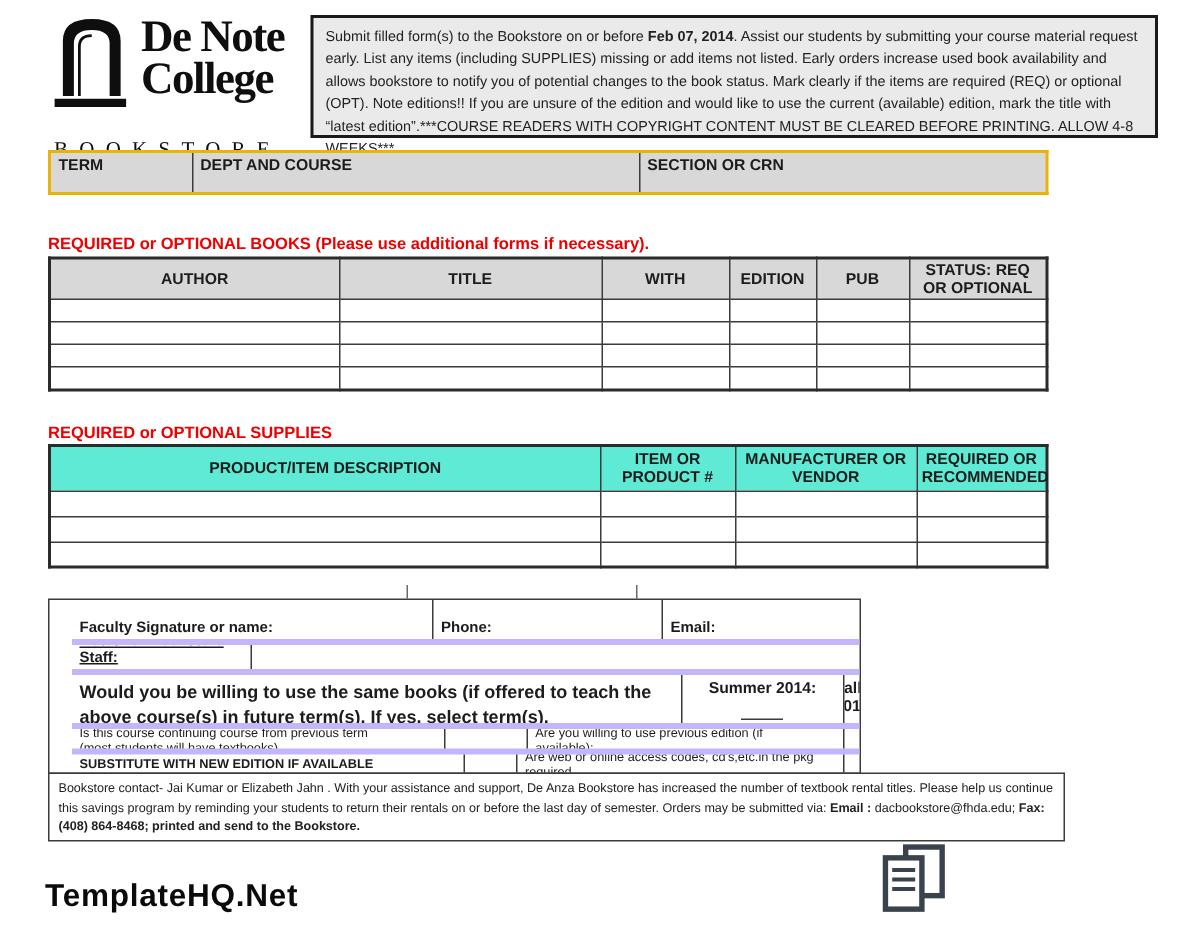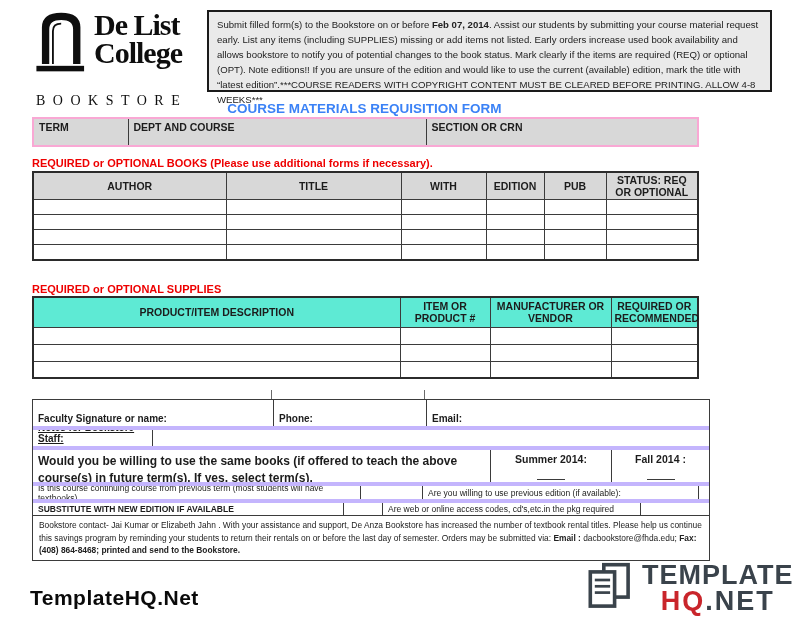--- a/index.html
+++ b/index.html
@@ -20,21 +20,21 @@
                   font-size: 9.6px; line-height: 1.57; color: #222; }
 
   
   .form-title { position: absolute; left: 32px; top: 101px; width: 665px; text-align: center;
                 color: #3b82f6; font-size: 13.5px; font-weight: bold; }
 
   
   table { border-collapse: collapse; table-layout: fixed; }
   td, th { border: 1px solid #3b3b3b; }
 
-  .term-table { position: absolute; left: 32px; top: 117px; width: 665px; border: 2px solid #f9a8d4; }
+  .term-table { position: absolute; left: 32px; top: 100px; width: 665px; border: 2px solid #eab308; }
   .term-table td { background: #d8d8d8; height: 28px; vertical-align: top;
                    padding: 2px 5px; font-size: 10.5px; font-weight: bold; }
 
   .section-heading { position: absolute; left: 32px; color: #ee0000; font-size: 11px; font-weight: bold; }
   .books-heading { top: 157px; }
   .supplies-heading { top: 283px; }
 
   .books-table { position: absolute; left: 32px; top: 171px; width: 665px; border: 2px solid #2b2b2b; }
   .books-table th { background: #d8d8d8; font-size: 10.5px; font-weight: bold;
                     text-align: center; vertical-align: middle; height: 24px; padding: 1px 3px; }
@@ -42,21 +42,21 @@
 
   .supplies-table { position: absolute; left: 32px; top: 296px; width: 665px; border: 2px solid #2b2b2b; }
   .supplies-table th { background: #5eead4; font-size: 10.5px; font-weight: bold;
                        text-align: center; vertical-align: middle; height: 30px; padding: 1px 3px; }
   .supplies-table tbody td { height: 17px; background: #fff; }
 
   
   .tick { position: absolute; width: 1px; height: 9px; background: #6a6a6a; top: 390px; }
   .tick-1 { left: 271px; } .tick-2 { left: 424px; }
 
-  .bblock { position: absolute; left: 32px; top: 399px; width: 678px; border: 1px solid #3b3b3b; }
+  .bblock { position: absolute; left: 32px; top: 399px; width: 542px; border: 1px solid #3b3b3b; padding-left: 15px; }
   .brow { display: flex; }
   .brow + .brow { border-top: 4px solid #c4b5fd; }
   .bcell { padding: 2px 5px; overflow: hidden; }
   .bl { border-left: 1px solid #3b3b3b; }
   .rowA { height: 26px; }
   .rowA .bcell { display: flex; align-items: flex-end; font-size: 10px; font-weight: bold; }
   .rowB { height: 20px; }
   .rowB .bcell { font-size: 10px; font-weight: bold; display: flex; align-items: flex-end; }
   .u { text-decoration: underline; }
   .rowC { height: 36px; }
@@ -85,21 +85,21 @@
 <body>
 
 <div class="logo">
   <div class="logo-top">
     <svg class="arch" viewBox="0 0 58 72" xmlns="http://www.w3.org/2000/svg">
       <path d="M6,60 L6,20 Q6,4 27,4 Q48,4 48,20 L48,60 L40,60 L40,22 Q40,12 27,12 Q14,12 14,22 L14,60 Z" fill="#0e0e0e"></path>
       <path d="M18,60 L18,24 Q18,16 27,16" fill="none" stroke="#0e0e0e" stroke-width="2"></path>
       <rect x="0" y="62" width="52" height="6" fill="#0e0e0e"></rect>
     </svg>
     <div class="logo-name">
-      <div>De List</div>
+      <div>De Note</div>
       <div>College</div>
     </div>
   </div>
   <div class="bookstore">BOOKSTORE</div>
 </div>
 
 <div class="instructions"><span>Submit filled form(s) to the Bookstore on or before </span><span style="font-weight: bold;">Feb 07, 2014</span><span>. Assist our students by submitting your course material request early. List any items (including SUPPLIES) missing or add items not listed. Early orders increase used book availability and allows bookstore to notify you of potential changes to the book status. Mark clearly if the items are required (REQ) or optional (OPT). Note editions!! If you are unsure of the edition and would like to use the current (available) edition, mark the title with “latest edition”.***COURSE READERS WITH COPYRIGHT CONTENT MUST BE CLEARED BEFORE PRINTING. ALLOW 4-8 WEEKS***</span></div>
 
 <div class="form-title">COURSE MATERIALS REQUISITION FORM</div>
 
@@ -269,19 +269,13 @@
 <div class="watermark">TemplateHQ.Net</div>
 
 <div class="hq-logo">
   <svg class="hq-icon" viewBox="0 0 60 60" xmlns="http://www.w3.org/2000/svg">
     <rect x="22" y="3" width="27" height="36" fill="#ffffff" stroke="#3a434b" stroke-width="4"></rect>
     <rect x="7" y="11" width="27" height="38" fill="#ffffff" stroke="#3a434b" stroke-width="4"></rect>
     <line x1="12" y1="20" x2="29" y2="20" stroke="#3a434b" stroke-width="3"></line>
     <line x1="12" y1="27" x2="29" y2="27" stroke="#3a434b" stroke-width="3"></line>
     <line x1="12" y1="34" x2="29" y2="34" stroke="#3a434b" stroke-width="3"></line>
   </svg>
-  <div class="hq-text">
-    <div>TEMPLATE</div>
-    <div class="hq-line2">
-      <span class="hq-red">HQ</span><span>.NET</span>
-    </div>
-  </div>
 </div>
 
 </body></html>

